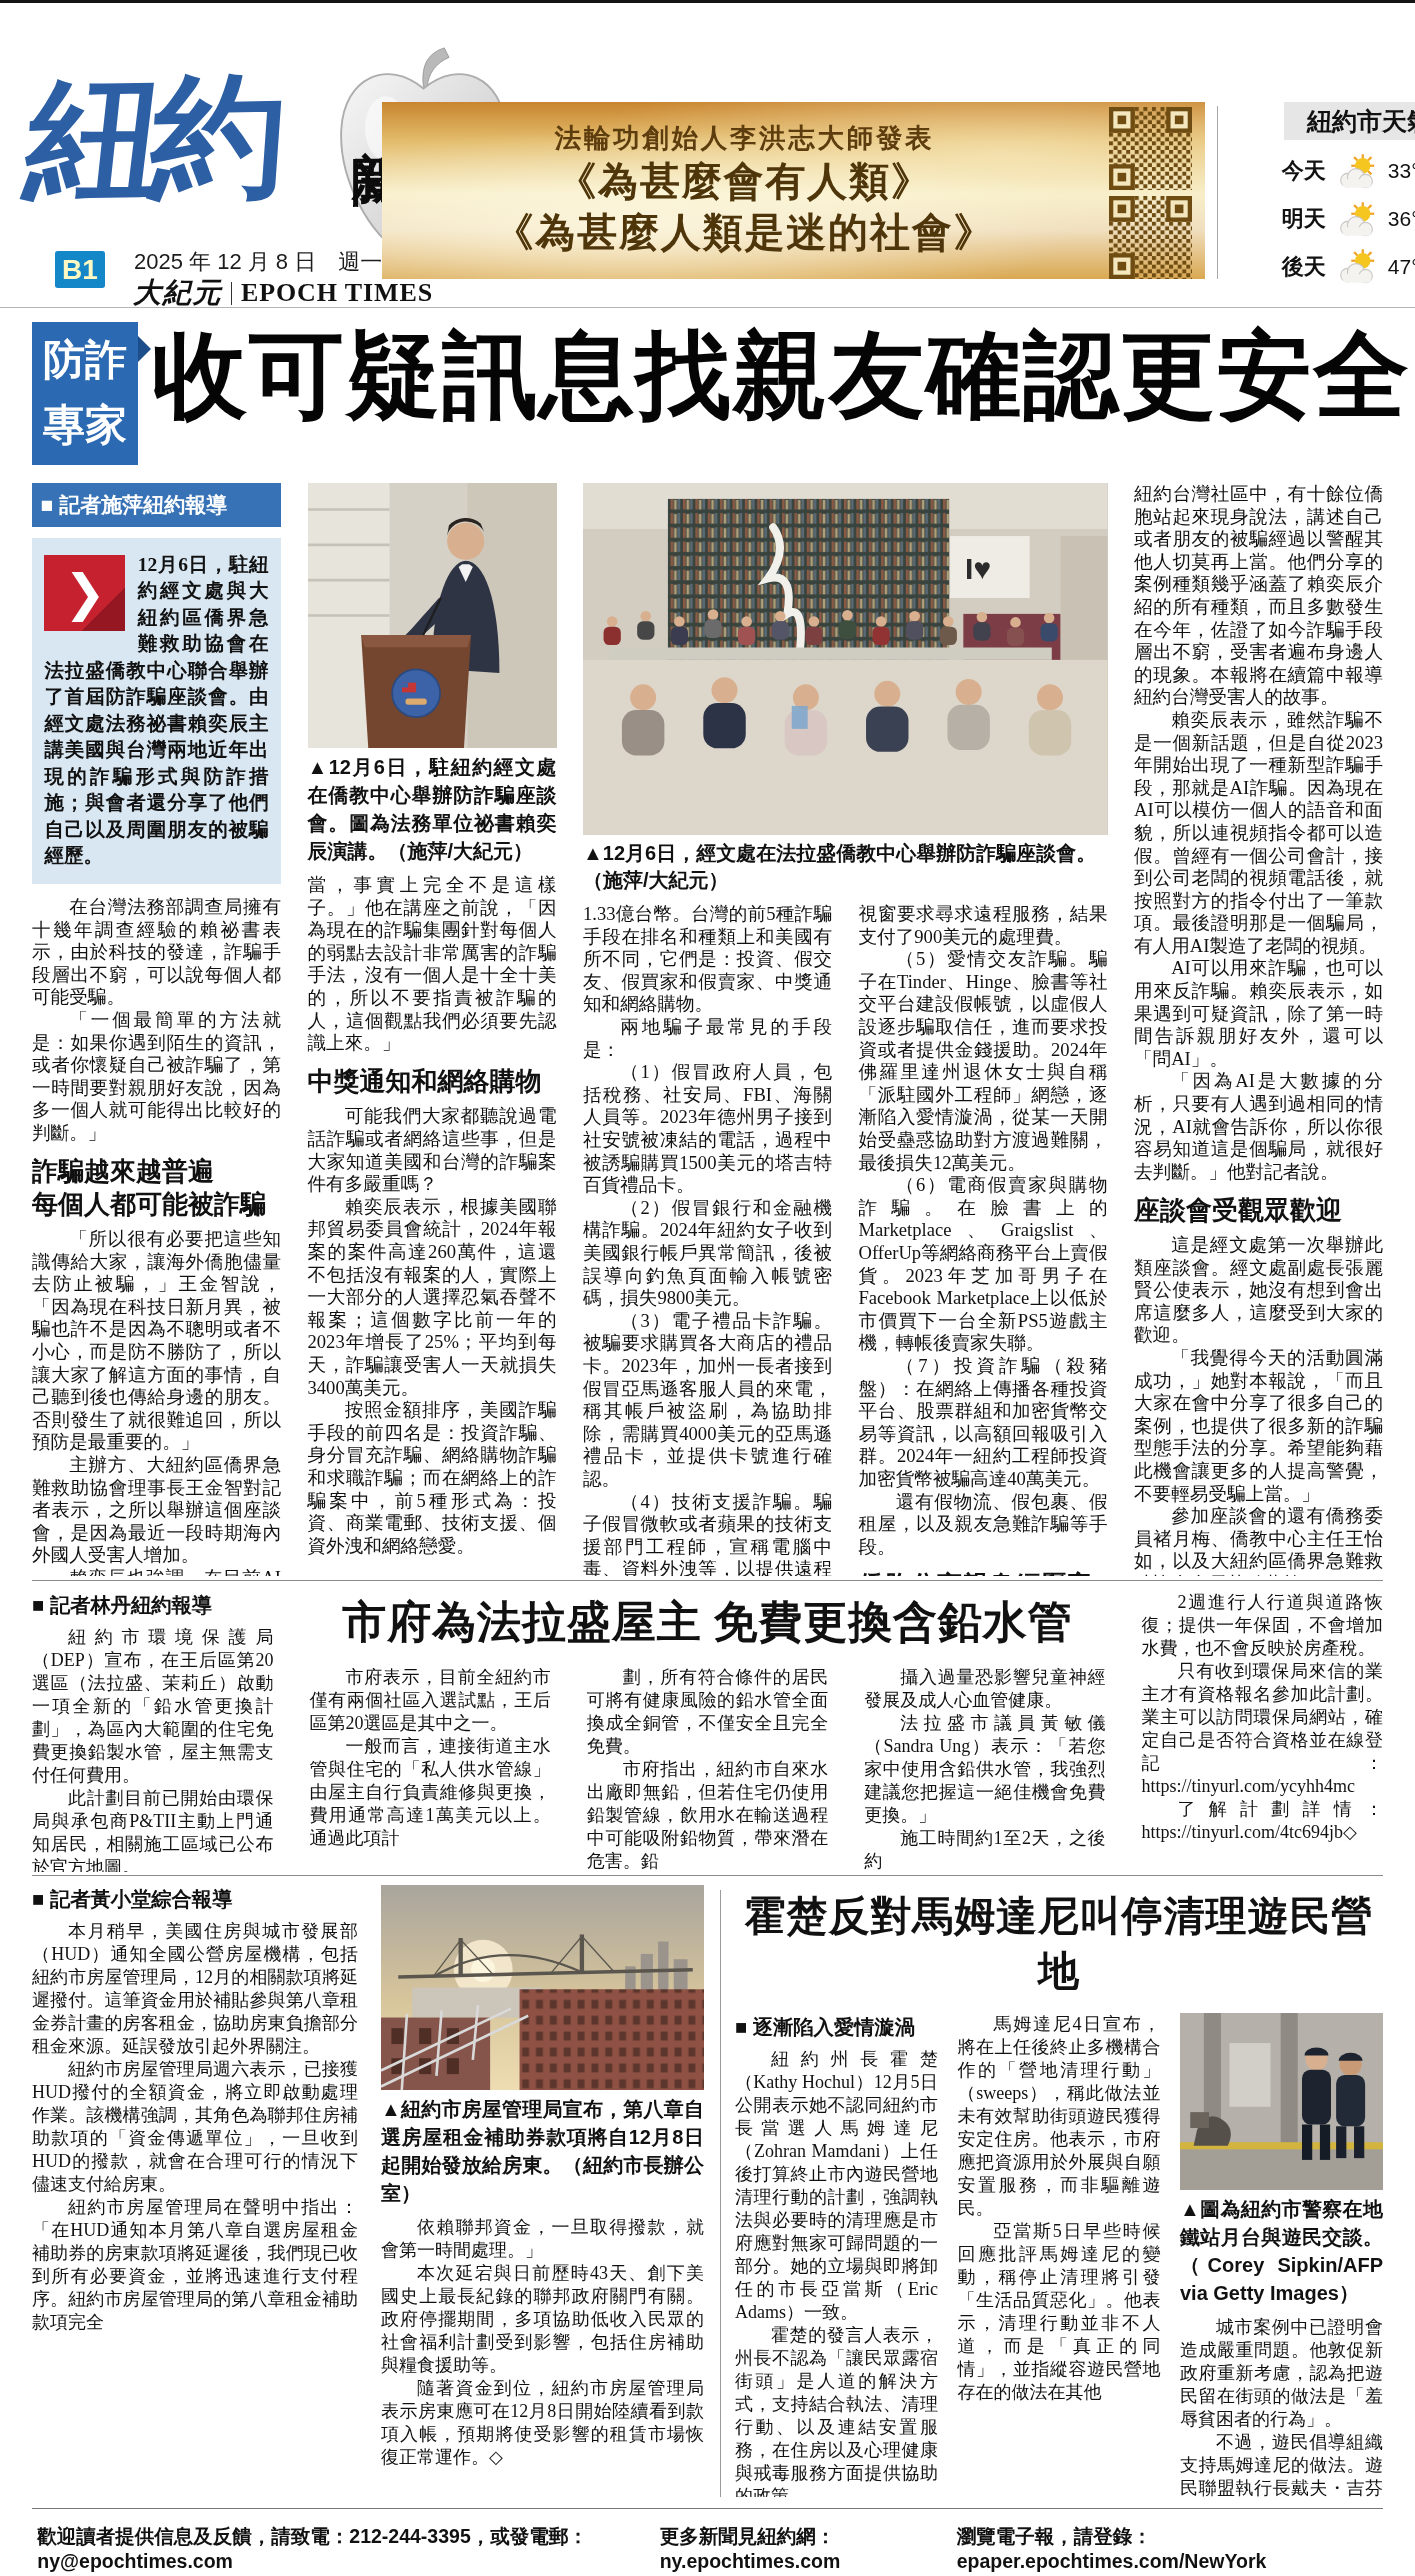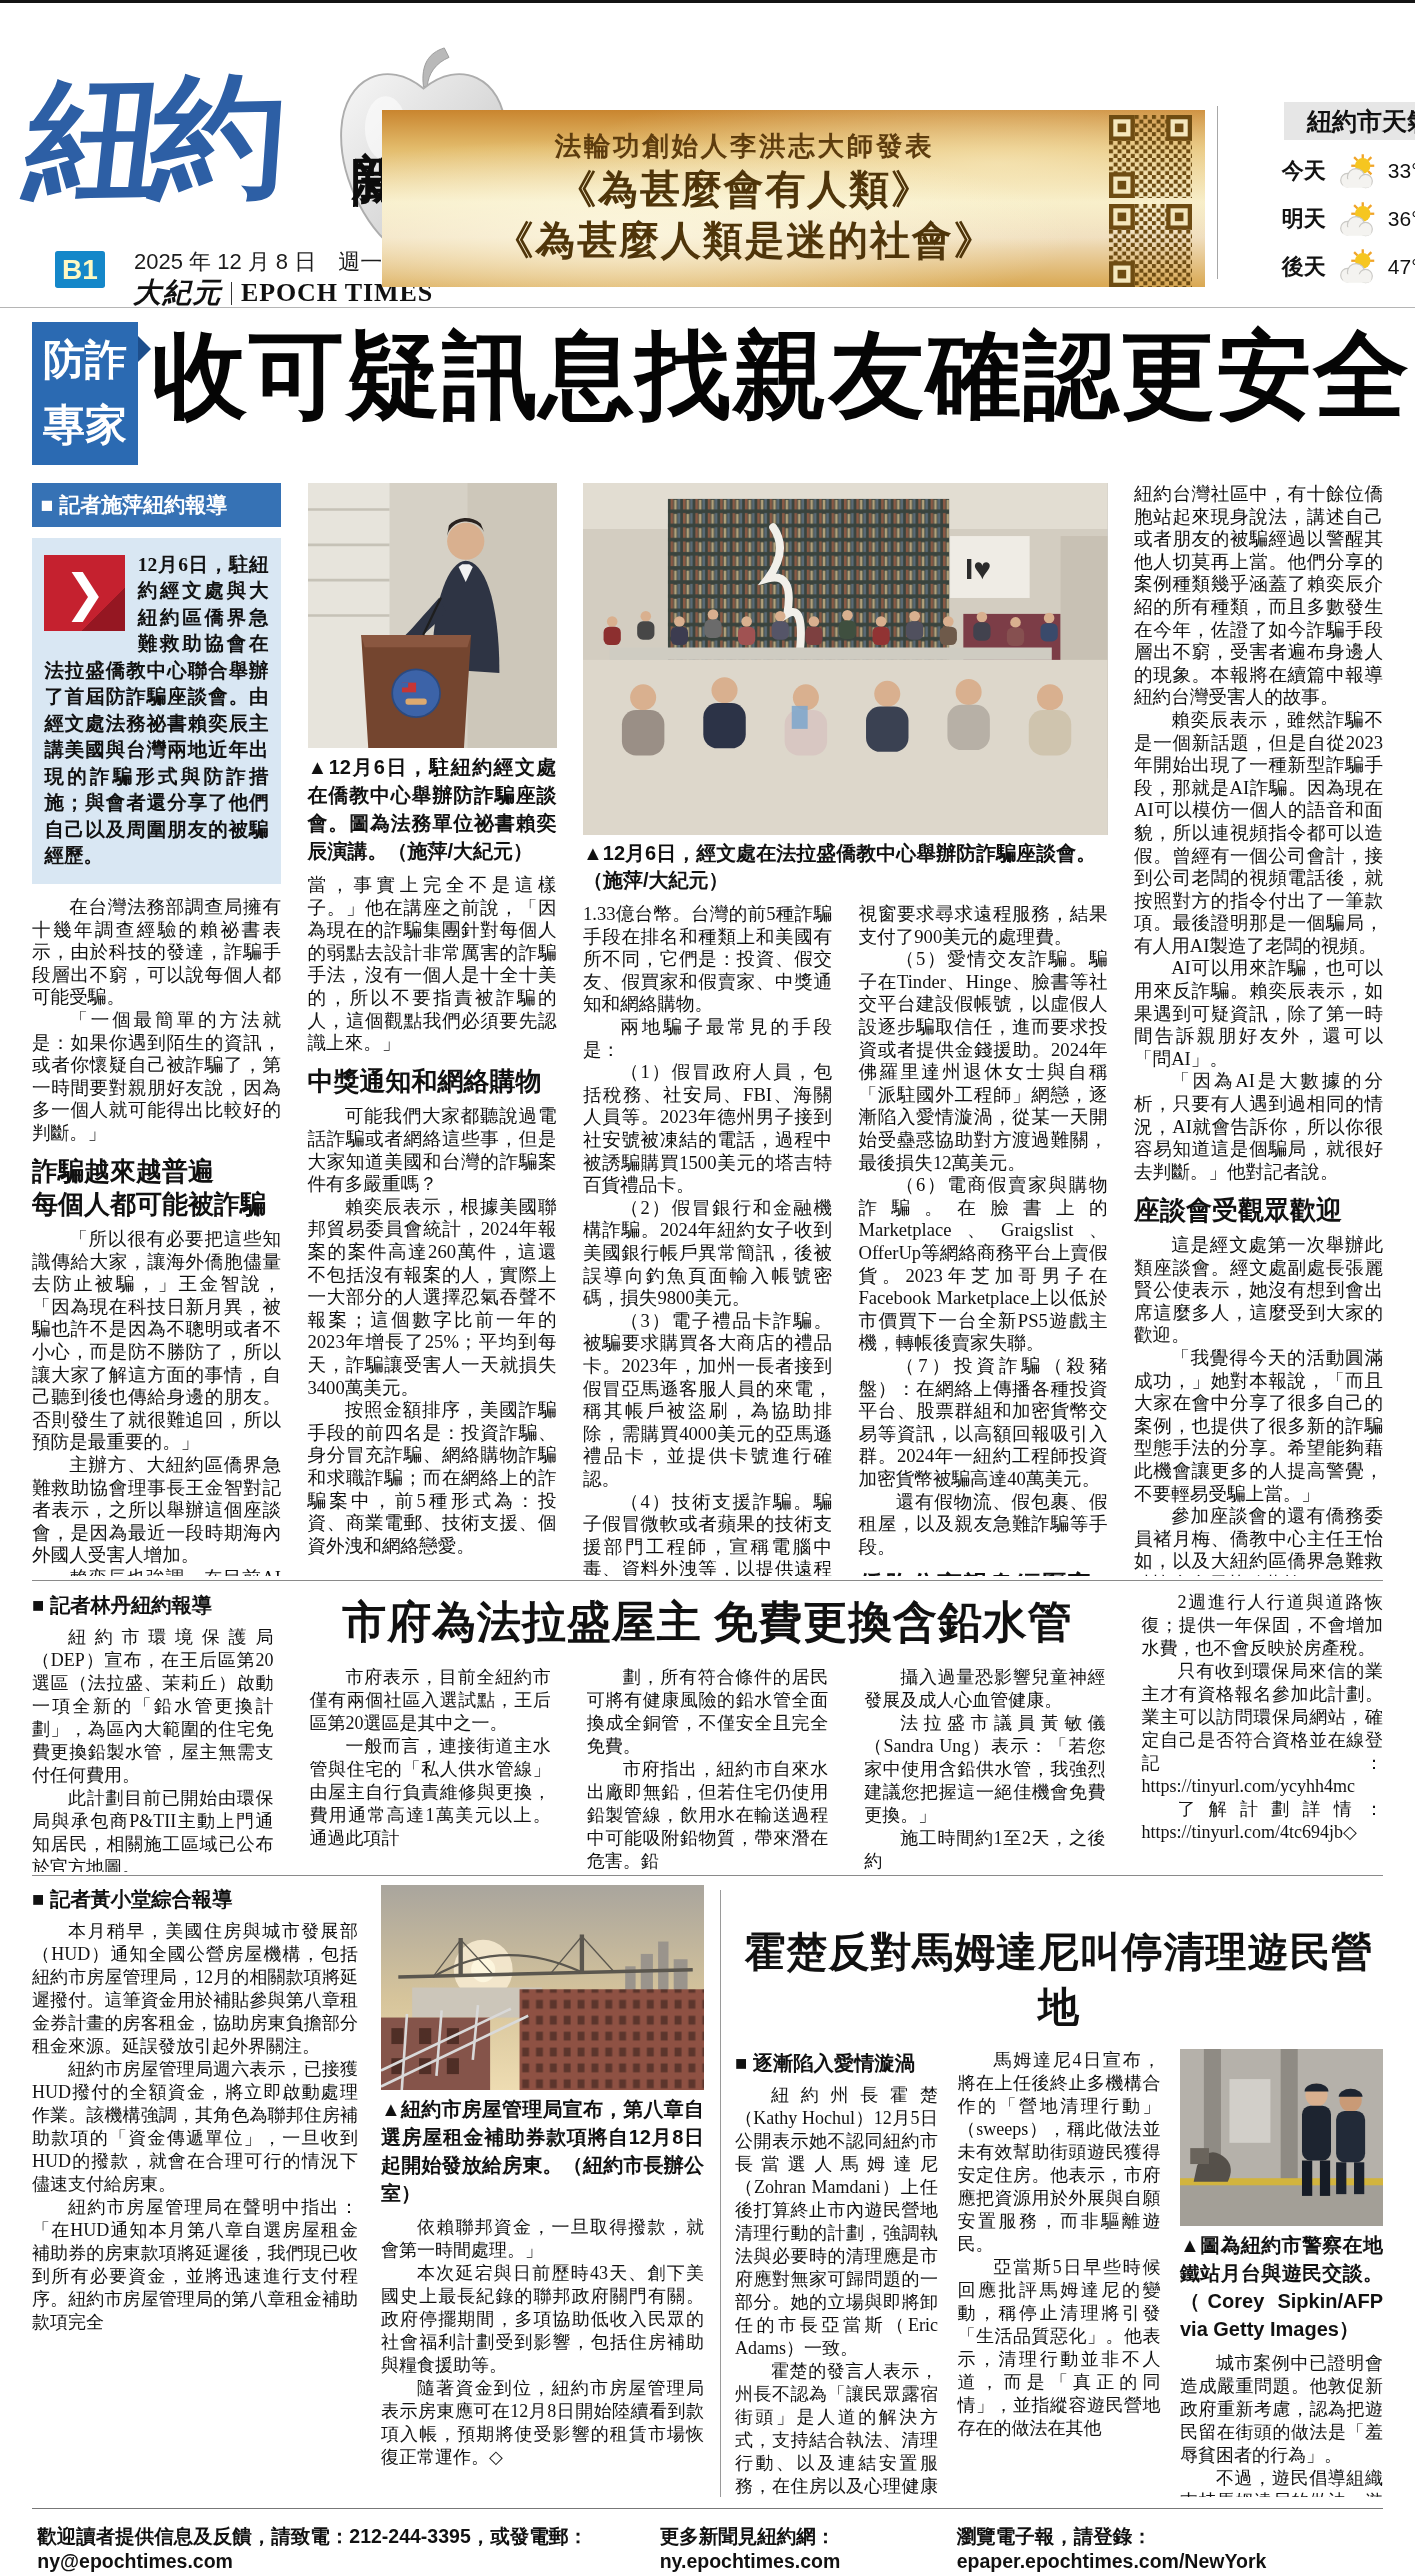--- a/index.html
+++ b/index.html
@@ -19,21 +19,21 @@
   .pageno{position:absolute;left:55px;top:248px;width:50px;height:37px;background:#1487c9;color:#fef9c3;
           font-family:"Liberation Sans",sans-serif;font-weight:800;font-size:28px;display:flex;
           align-items:center;justify-content:center;border-radius:2.7px;}
   .dateline{position:absolute;left:134px;top:244px;font-family:"Liberation Sans",sans-serif;
             font-size:22px;font-weight:500;color:#1c1c1c;}
   .brand{position:absolute;left:133px;top:271px;display:flex;align-items:center;gap:8.8px;}
   .brand-cn{font-size:28px;font-weight:900;font-style:italic;letter-spacing:1.8px;}
   .brand-bar{width:0.9px;height:23px;background:#333;}
   .brand-en{font-size:26px;font-weight:700;letter-spacing:0.9px;font-family:"Liberation Serif",serif;}
 
-  .banner{position:absolute;left:382px;top:107px;width:823px;height:177px;overflow:hidden;
+  .banner{position:absolute;left:382px;top:99px;width:823px;height:177px;overflow:hidden;
           background:linear-gradient(180deg,#c9852f 0%,#e3bc6c 22%,#f6ecc6 52%,#f0debe 72%,#d9a852 100%);}
   .banner-glow{position:absolute;left:0;top:0;width:100%;height:100%;
           background:radial-gradient(ellipse at 30% 70%, rgba(255,252,230,.75) 0%, rgba(255,252,230,0) 55%),
                      radial-gradient(ellipse at 75% 30%, rgba(255,248,215,.5) 0%, rgba(255,248,215,0) 50%);}
   .banner-text{position:absolute;left:26.5px;top:12.4px;width:672px;text-align:center;color:#5d3c0e;}
   .banner-l1{font-family:"Liberation Sans",sans-serif;font-weight:800;font-size:26.5px;letter-spacing:2.7px;margin-top:5.3px;}
   .banner-book{font-size:40px;font-weight:900;letter-spacing:1.8px;line-height:1.28;color:#4f350a;}
   .qr-col{position:absolute;right:10.6px;top:5.3px;width:85px;display:flex;flex-direction:column;gap:5.3px;}
   .qr{width:83px;height:83px;}
 
@@ -90,21 +90,21 @@
   .mid-head{grid-column:2/5;grid-row:1;font-size:44px;font-weight:900;text-align:center;
             padding:1.8px 0 14px;letter-spacing:0.9px;}
   .mid-c2{grid-column:2;grid-row:2;} .mid-c3{grid-column:3;grid-row:2;} .mid-c4{grid-column:4;grid-row:2;}
   .mid-c5{grid-column:5;grid-row:1/3;}
   .mp{font-size:18px;line-height:23px;margin:0;text-align:justify;text-indent:2em;}
 
   
   .bottom{margin:8.8px 32px 0;height:612px;display:flex;overflow:hidden;}
   .bot-left{width:672px;}
   .bot-vline{width:0.9px;background:#9a9a9a;margin:5.3px 14px 0 16px;}
-  .bot-right{flex:1;margin-top:36px;}
+  .bot-right{flex:1;}
   .bot-head{font-size:41px;font-weight:900;text-align:center;padding:3.5px 0 14px;letter-spacing:0.9px;}
   .bl-cols{display:flex;gap:23px;overflow:hidden;}
   .bl-c1{width:326px;} .bl-c2{flex:1;}
   .br-cols{display:flex;gap:19.5px;overflow:hidden;}
   .br-cols>div{flex:1;}
 
   
   .footer{border-top:0.9px solid #777;margin:10.6px 32px 0;padding:14px 5.3px 0;display:flex;
           justify-content:space-between;font-family:"Liberation Sans",sans-serif;font-weight:700;
           font-size:19.5px;}

